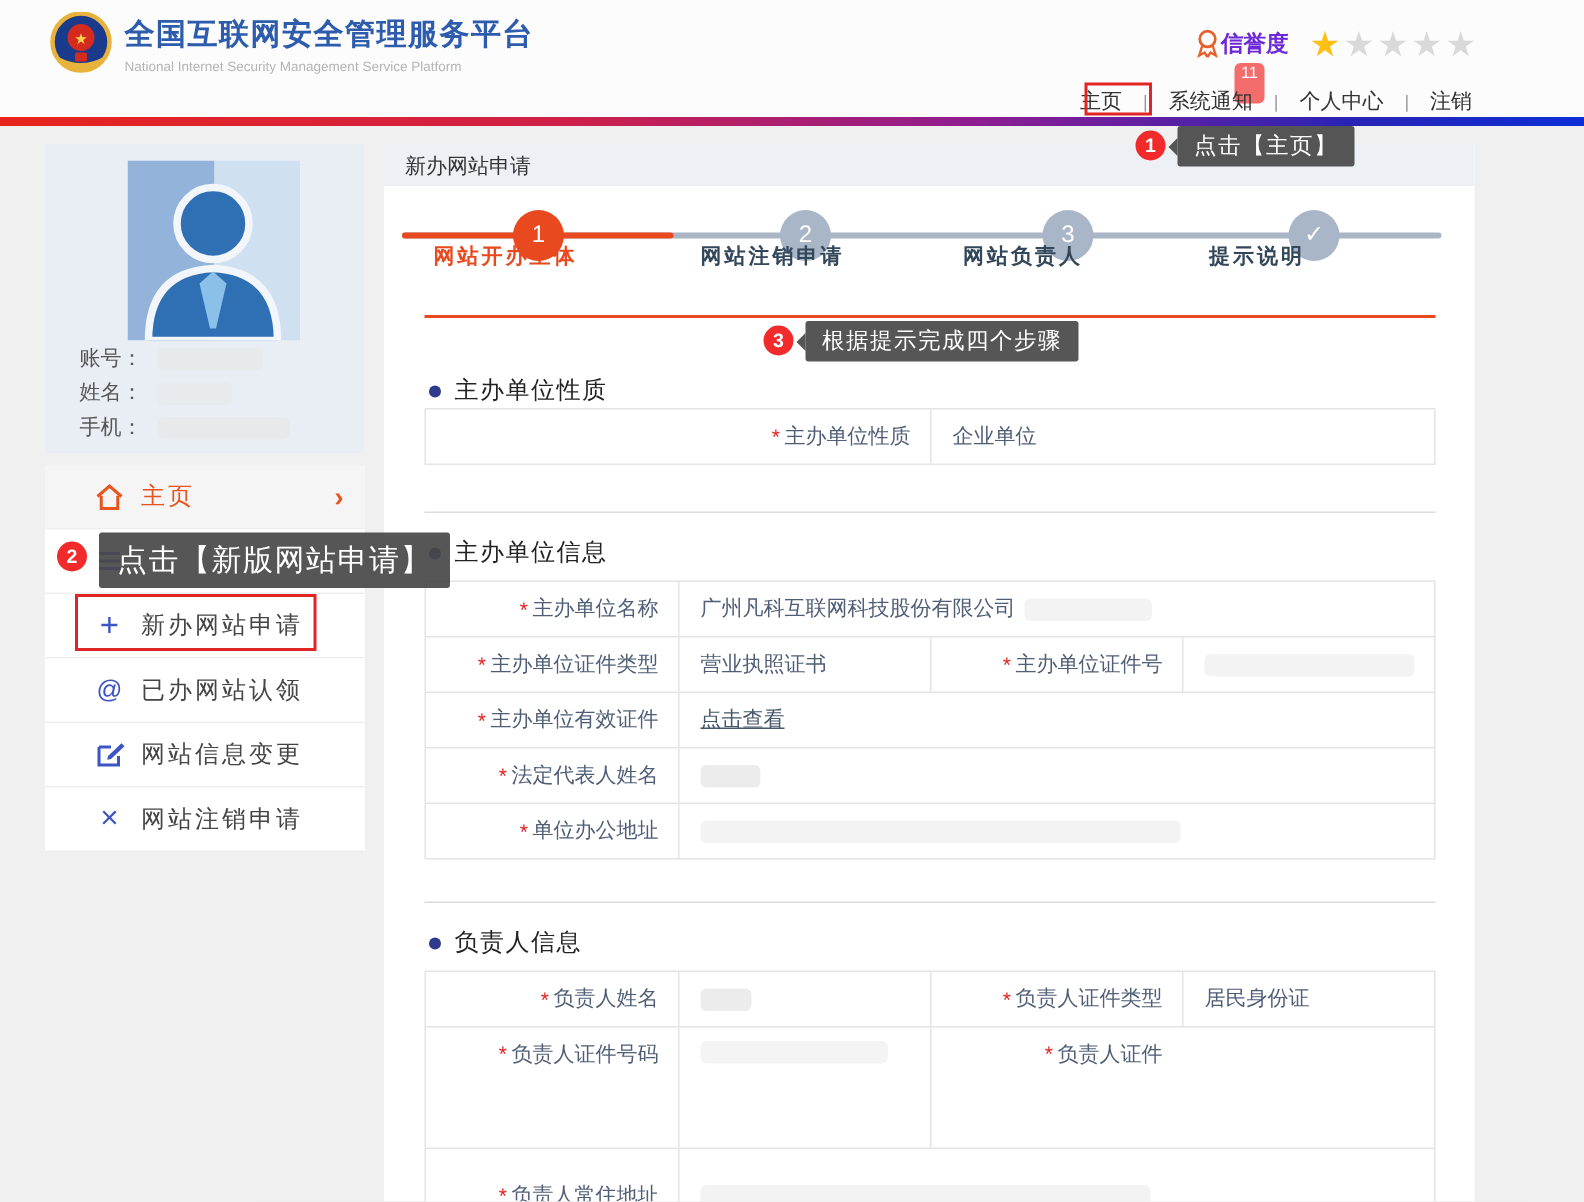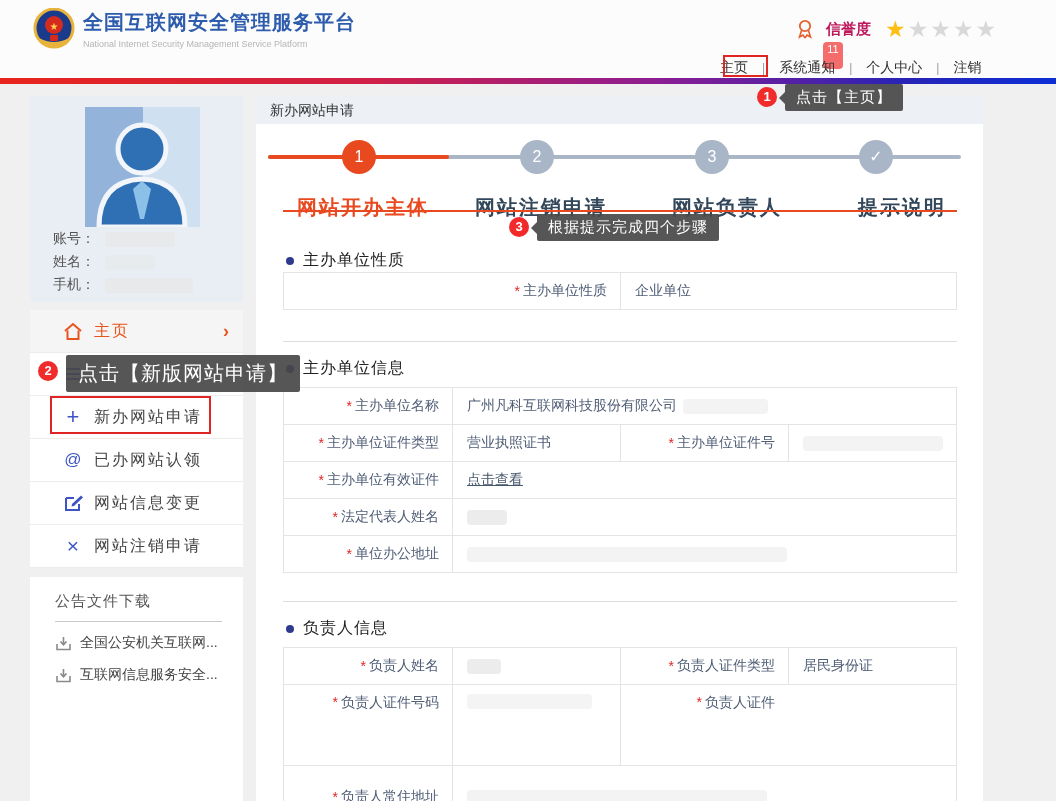--- a/index.html
+++ b/index.html
@@ -8,21 +8,21 @@
   .page { position:relative; width:1056px; height:801px; background:#f0f0f0; overflow:hidden; margin:0 auto; }
 
   
   .header { position:absolute; left:0; top:0; width:1056px; height:78px; background:#fcfcfc; }
   .logo-area { position:absolute; left:33px; top:8px; display:flex; align-items:center; }
   .logo-badge { width:42px; height:42px; }
   .logo-text { margin-left:8px; }
   .logo-title { font-size:20px; font-weight:bold; color:#2d5cad; letter-spacing:1px; }
   .logo-sub { font-size:9px; color:#b5b5b5; margin-top:3px; }
   .rep-row { position:absolute; left:796px; top:16px; display:flex; align-items:center; }
-  .rep-label { color:#be185d; font-size:15px; font-weight:bold; margin-left:12px; }
+  .rep-label { color:#6d28d9; font-size:15px; font-weight:bold; margin-left:0; }
   .stars { margin-left:14px; letter-spacing:2px; font-size:23px; line-height:26px; }
   .star-filled { color:#fcbf12; }
   .star-empty { color:#d9d9d9; }
   .notice-badge { position:absolute; left:823px; top:42px; min-width:20px; height:27px; background:#f56c6c; color:#fff;
     font-size:11px; line-height:15px; text-align:center; border-radius:4px; padding:0 3px; }
   .nav-row { position:absolute; left:714px; top:57px; display:flex; align-items:center; font-size:14px; color:#333; }
   .nav-link { padding:2px 6px; cursor:pointer; }
   .nav-sep { color:#999; margin:0 8px; font-size:12px; }
   .grad-bar { position:absolute; left:0; top:78px; width:1056px; height:6px;
     background:linear-gradient(90deg,#e8251c 0%,#d02048 35%,#8d1d92 62%,#2a23b5 85%,#0c2fd6 100%); }
@@ -49,21 +49,21 @@
   .main-panel { position:absolute; left:256px; top:96px; width:727px; height:705px; background:#fff; }
   .main-titlebar { position:absolute; left:0; top:0; width:727px; height:28px; background:#edf1f6;
     font-size:14px; color:#333; line-height:28px; padding-left:14px; }
 
   
   .step-line { position:absolute; top:155px; left:268px; width:693px; height:4px; background:#aab6c6; border-radius:2px; }
   .step-line-active { position:absolute; top:155px; left:268px; width:181px; height:4px; background:#e8491f; border-radius:2px; }
   .step-circle { position:absolute; top:140px; width:34px; height:34px; border-radius:50%; background:#a9b6c7;
     color:#fff; font-size:16px; text-align:center; line-height:34px; }
   .step-circle.active { background:#e8491f; }
-  .step-label { position:absolute; top:194px; width:140px; text-align:right; font-size:20px; font-weight:bold; color:#33475b; letter-spacing:2px; }
+  .step-label { position:absolute; top:162px; width:140px; text-align:left; font-size:14px; font-weight:bold; color:#33475b; letter-spacing:2px; }
   .step-label.active { color:#e8491f; }
   .steps-redline { position:absolute; left:283px; top:210px; width:674px; height:2px; background:#e8491f; }
 
   
   .sec-header { position:absolute; display:flex; align-items:center; }
   .sec-bullet { width:8px; height:8px; border-radius:50%; background:#2e3a8c; }
   .sec-title { margin-left:9px; font-size:16px; color:#222; font-weight:500; letter-spacing:1px; }
   .hdivider { position:absolute; left:283px; width:674px; height:1px; background:#dcdcdc; }
   .tbl { position:absolute; left:283px; width:674px; border:1px solid #e4e4e4; background:#fff; }
   .trow { display:flex; border-bottom:1px solid #e4e4e4; }
@@ -186,38 +186,20 @@
         <path d="M10 10 L19 1.5 L21 3.5 L12 12 L9.5 12.5 Z" fill="#3d55c4"></path>
       </svg>
       <span class="mi-label">网站信息变更</span>
     </div>
     <div class="menu-item">
       <span class="mi-icon" style="font-size:21px;">×</span>
       <span class="mi-label">网站注销申请</span>
     </div>
   </div>
 
-  <div class="dl-panel">
-    <div class="dl-title">公告文件下载</div>
-    <div class="dl-divider"></div>
-    <div class="dl-item" style="top:57px;">
-      <svg width="17" height="17" viewBox="0 0 17 17">
-        <path d="M8.5 2 V9 M5.5 6.5 L8.5 9.8 L11.5 6.5" fill="none" stroke="#8a8a8a" stroke-width="1.6"></path>
-        <path d="M2 9 V14.5 H15 V9" fill="none" stroke="#8a8a8a" stroke-width="1.6"></path>
-      </svg>
-      <span class="dl-label">全国公安机关互联网...</span>
-    </div>
-    <div class="dl-item" style="top:89px;">
-      <svg width="17" height="17" viewBox="0 0 17 17">
-        <path d="M8.5 2 V9 M5.5 6.5 L8.5 9.8 L11.5 6.5" fill="none" stroke="#8a8a8a" stroke-width="1.6"></path>
-        <path d="M2 9 V14.5 H15 V9" fill="none" stroke="#8a8a8a" stroke-width="1.6"></path>
-      </svg>
-      <span class="dl-label">互联网信息服务安全...</span>
-    </div>
-  </div>
 
   <div class="main-panel">
     <div class="main-titlebar">新办网站申请</div>
   </div>
 
   <div class="step-line"></div>
   <div class="step-line-active"></div>
   <div class="step-circle active" style="left:342px;">1</div>
   <div class="step-circle" style="left:520px;">2</div>
   <div class="step-circle" style="left:695px;">3</div>

